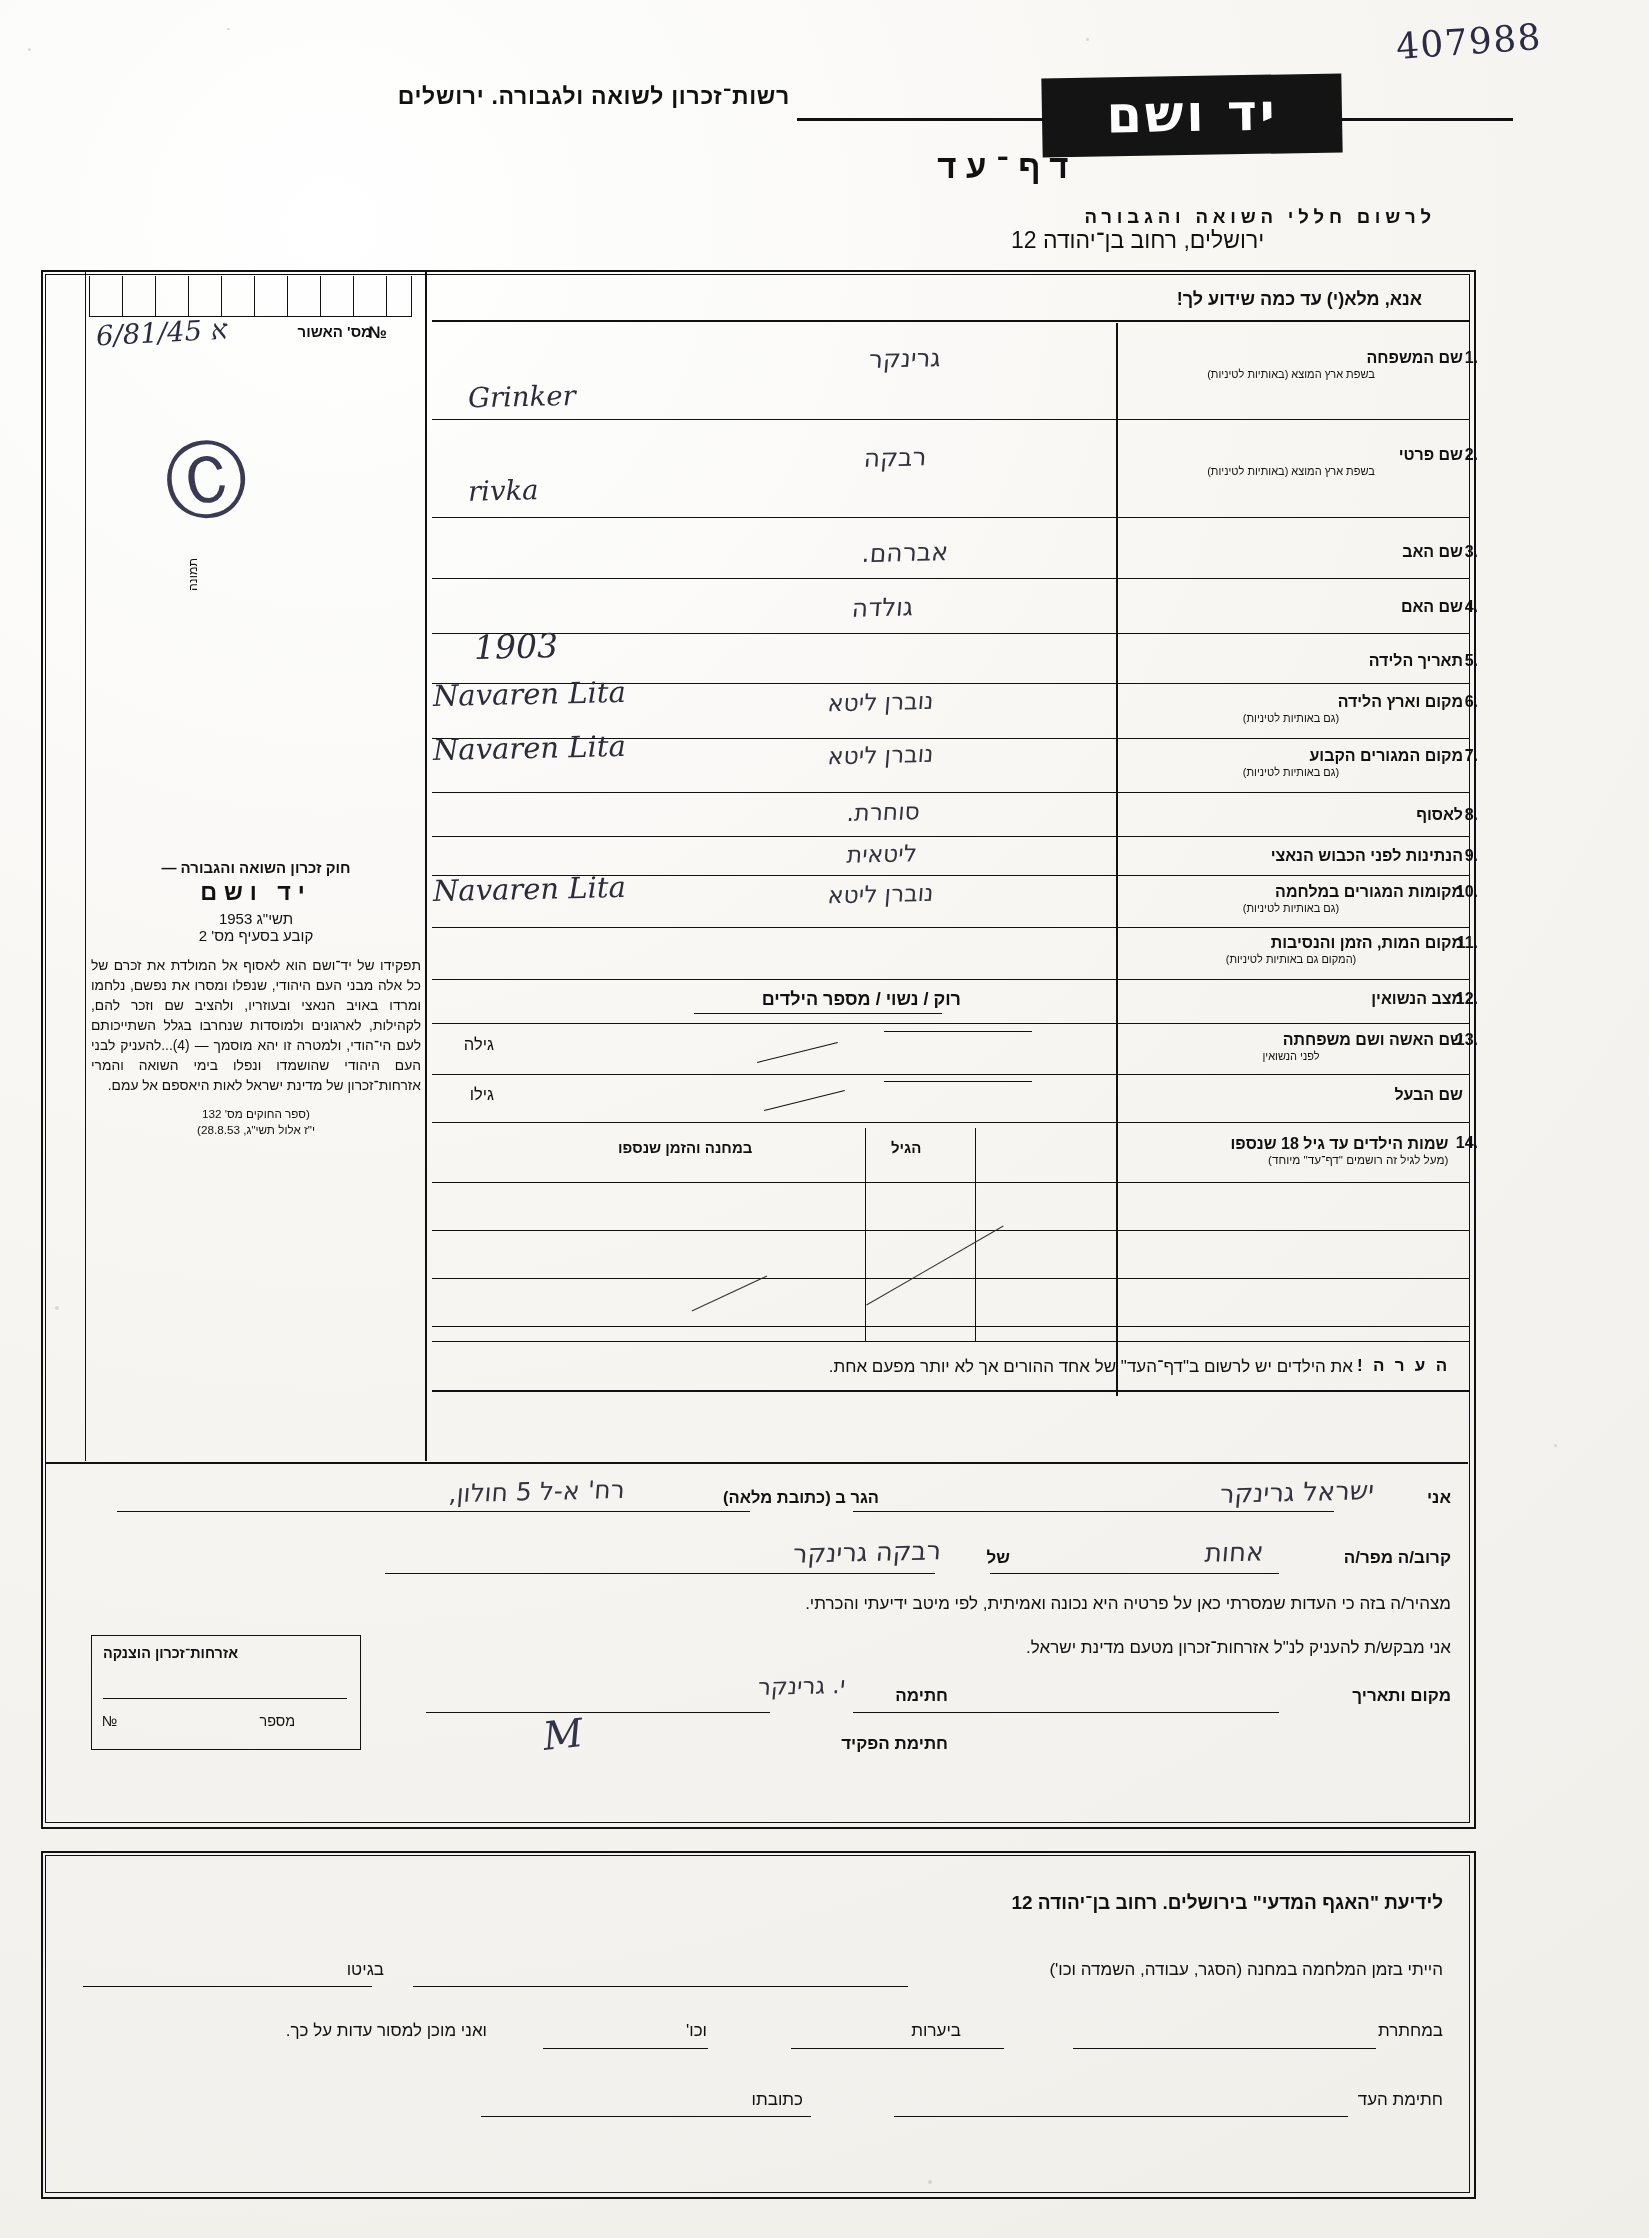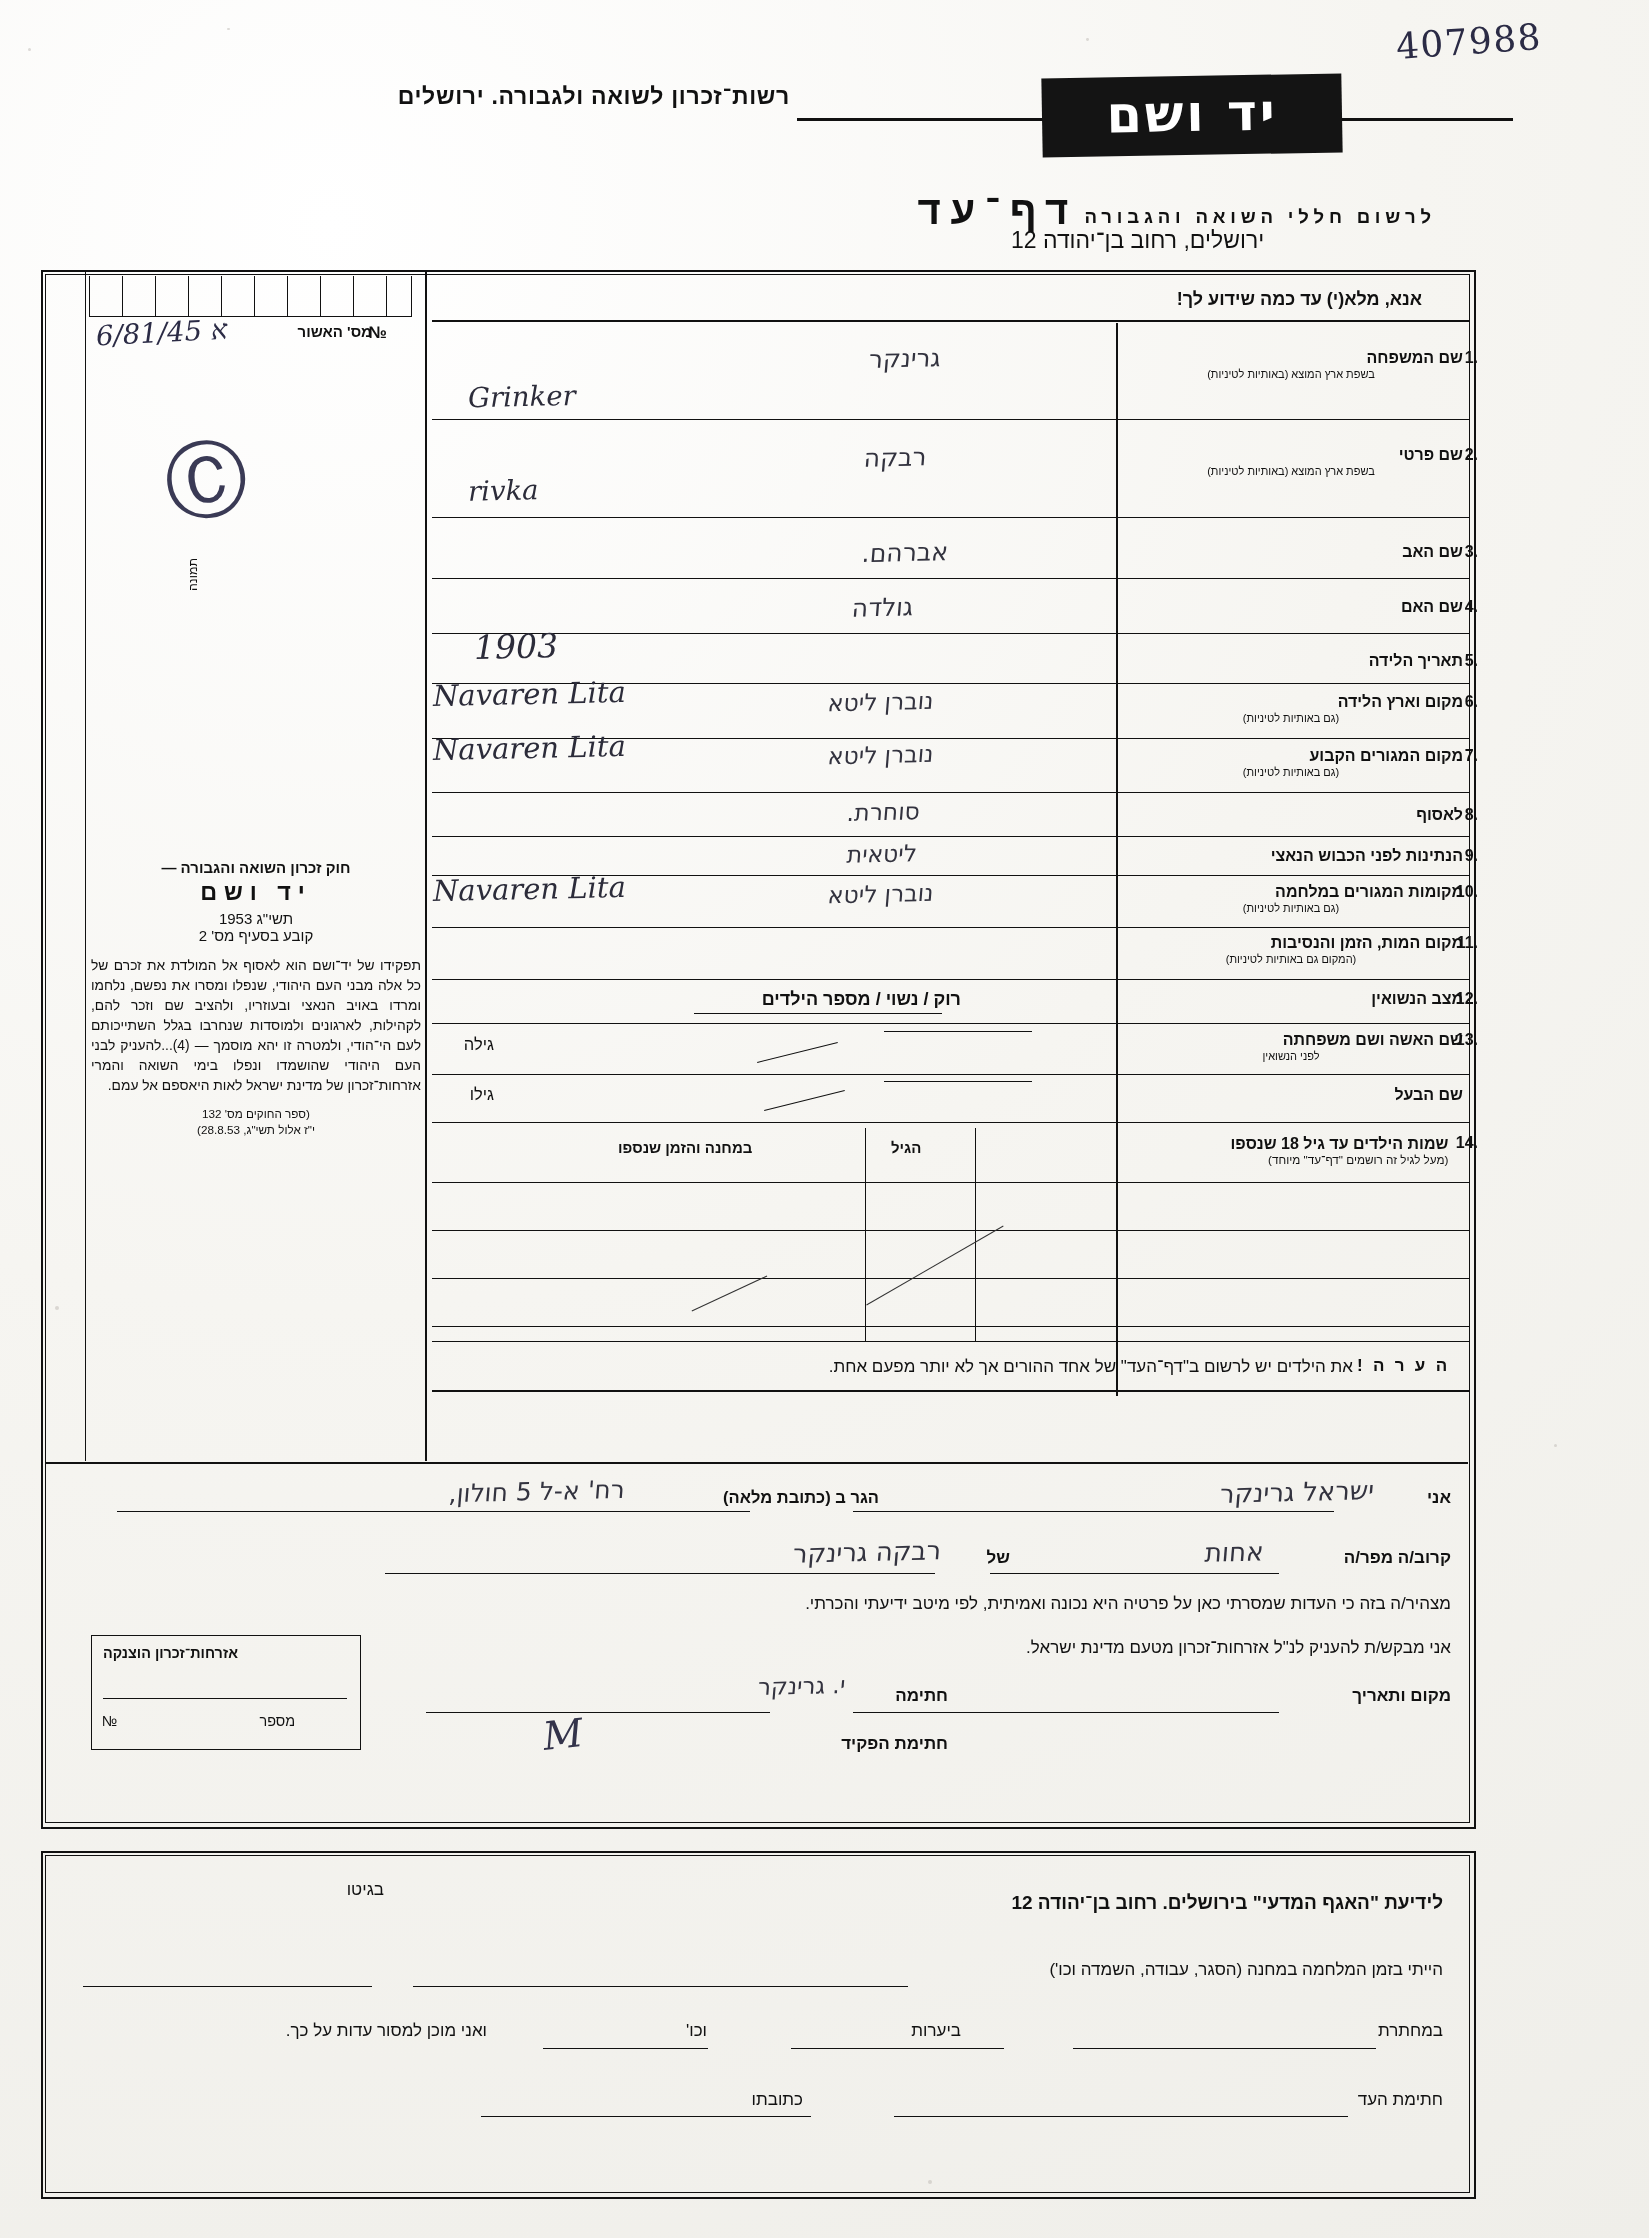--- a/index.html
+++ b/index.html
@@ -32,21 +32,21 @@
     color:#33333f;
     direction:rtl;
     transform:rotate(-1.4deg) skewX(-6deg);
     white-space:nowrap;
   }
 
   
   #header{position:absolute;left:0;top:0;width:1649px;height:261px;}
   #hdr-title1{right:859px;top:83px;font-size:23px;font-weight:bold;letter-spacing:0.7px;direction:rtl;white-space:nowrap;}
   #hdr-underline{right:136px;top:118px;width:716px;height:2.8px;background:#111;}
-  #hdr-dafed{right:571px;top:148px;font-size:40px;font-weight:bold;letter-spacing:9.6px;direction:rtl;white-space:nowrap;margin-top:40px;}
+  #hdr-dafed{right:571px;top:148px;font-size:33px;font-weight:bold;letter-spacing:9.6px;direction:rtl;white-space:nowrap;}
   #hdr-title2{right:213px;top:206px;font-size:18.6px;font-weight:bold;letter-spacing:4.8px;direction:rtl;white-space:nowrap;padding-left:16px;}
 
   
   #logo{
     left:1042px;top:76px;width:300px;height:79px;
     background:#141414;
     transform:rotate(-1deg);
   }
   #logo .glyphs{
     color:#fff;font-size:51px;font-weight:bold;letter-spacing:2.8px;
@@ -359,21 +359,21 @@
     <span>מספר</span>
     <span style="margin-right:138px;">№</span>
   </div>
 
   <div class="abs" id="footer"></div>
   <div class="abs" id="footer2"></div>
   <div class="ftxt" style="right:206px;top:1892px;font-size:19px;font-weight:bold;">לידיעת "האגף המדעי" בירושלים.  רחוב בן־יהודה 12</div>
 
   <div class="ftxt" style="right:206px;top:1960px;margin-left:36px;">הייתי בזמן המלחמה במחנה (הסגר, עבודה, השמדה וכו')</div>
   <div class="fline" style="left:413px;top:1986px;width:495px;"></div>
-  <div class="ftxt" style="right:1265px;top:1880px;">בגיטו</div>
+  <div class="ftxt" style="right:1265px;top:1960px;">בגיטו</div>
   <div class="fline" style="left:83px;top:1986px;width:289px;"></div>
 
   <div class="ftxt" style="right:206px;top:2021px;">במחתרת</div>
   <div class="fline" style="left:1073px;top:2048px;width:303px;"></div>
   <div class="ftxt" style="right:688px;top:2021px;">ביערות</div>
   <div class="fline" style="left:791px;top:2048px;width:213px;"></div>
   <div class="ftxt" style="right:942px;top:2021px;">וכו'</div>
   <div class="fline" style="left:543px;top:2048px;width:165px;"></div>
   <div class="ftxt" style="right:1162px;top:2021px;">ואני מוכן למסור עדות על כך.</div>
 

